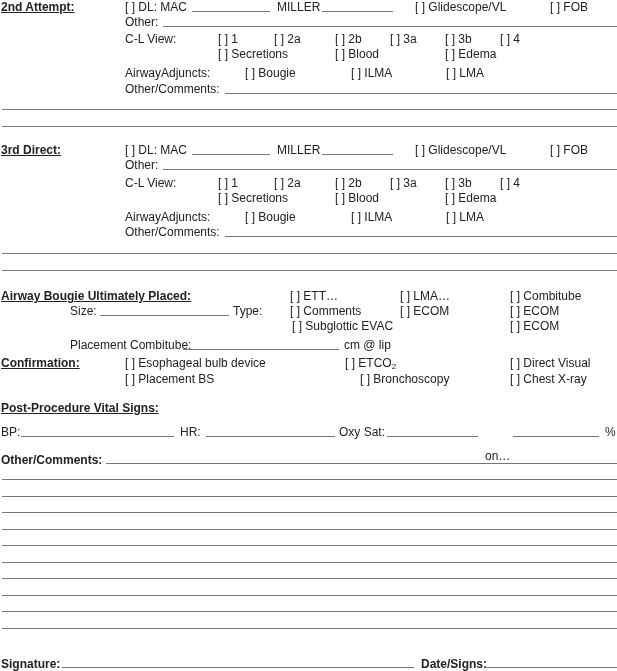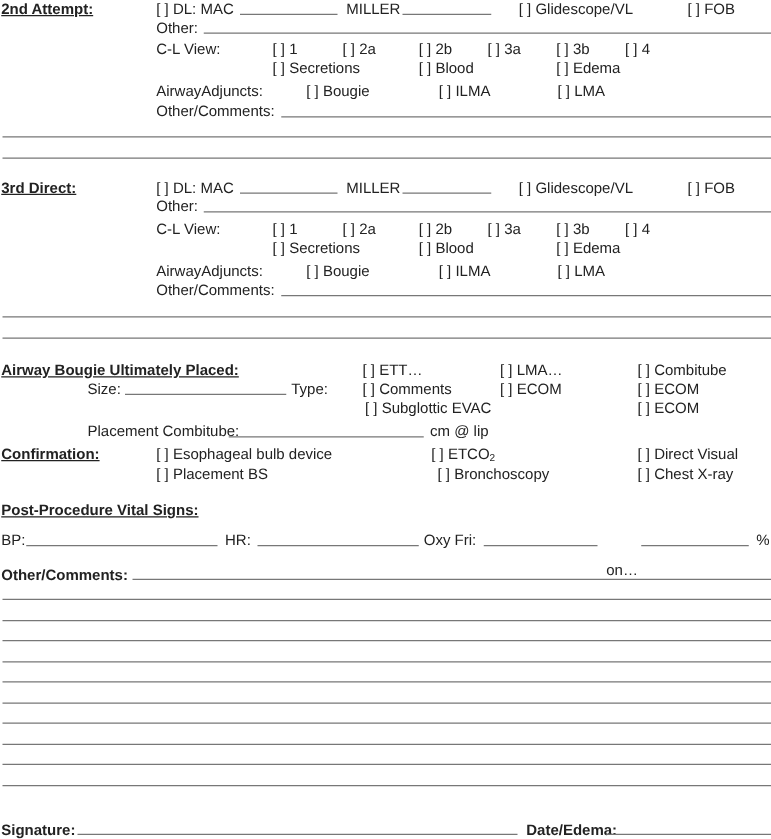--- a/index.html
+++ b/index.html
@@ -104,32 +104,32 @@
   <span class="t" style="left:70px;top:338px">Placement Combitube:</span>
   <div class="ln" style="left:183px;top:349px;width:156px"></div>
   <span class="t" style="left:344px;top:338px">cm @ lip</span>
 </div>
 
 <div>
   <span class="t b u" style="left:1px;top:356px">Confirmation:</span>
   <span class="t" style="left:125px;top:356px">[ ] Esophageal bulb device</span>
   <span class="t" style="left:125px;top:372px">[ ] Placement BS</span>
   <span class="t" style="left:345px;top:356px"><span>[ ] ETCO</span><sub>2</sub></span>
-  <span class="t" style="left:350px;top:372px">[ ] Bronchoscopy</span>
+  <span class="t" style="left:360px;top:372px">[ ] Bronchoscopy</span>
   <span class="t" style="left:510px;top:356px">[ ] Direct Visual</span>
   <span class="t" style="left:510px;top:372px">[ ] Chest X-ray</span>
 </div>
 
 <div>
   <span class="t b u" style="left:1px;top:401px">Post-Procedure Vital Signs:</span>
   <span class="t" style="left:1px;top:425px">BP:</span>
   <div class="ln" style="left:21px;top:436px;width:153px"></div>
   <span class="t" style="left:180px;top:425px">HR:</span>
   <div class="ln" style="left:206px;top:436px;width:129px"></div>
-  <span class="t" style="left:339px;top:425px">Oxy Fri:</span>
+  <span class="t" style="left:339px;top:425px">Oxy Sat:</span>
   <div class="ln" style="left:387px;top:436px;width:91px"></div>
   <span class="t" style="left:485px;top:449px">on…</span>
   <div class="ln" style="left:513px;top:436px;width:86px"></div>
   <span class="t" style="left:605px;top:425px">%</span>
 </div>
 
 <div>
   <span class="t b" style="left:1px;top:453px">Other/Comments:</span>
   <div class="ln" style="left:106px;top:463px;width:511px"></div>
   <div class="ln" style="left:2px;top:479px;width:615px"></div>
@@ -140,15 +140,15 @@
   <div class="ln" style="left:2px;top:562px;width:615px"></div>
   <div class="ln" style="left:2px;top:578px;width:615px"></div>
   <div class="ln" style="left:2px;top:595px;width:615px"></div>
   <div class="ln" style="left:2px;top:611px;width:615px"></div>
   <div class="ln" style="left:2px;top:628px;width:615px"></div>
 </div>
 
 <div>
   <span class="t b" style="left:1px;top:657px">Signature:</span>
   <div class="ln" style="left:62px;top:667px;width:352px"></div>
-  <span class="t b" style="left:421px;top:657px">Date/Edema:</span>
+  <span class="t b" style="left:421px;top:657px">Date/Signs:</span>
   <div class="ln" style="left:485px;top:667px;width:132px"></div>
 </div>
 
 </body></html>

